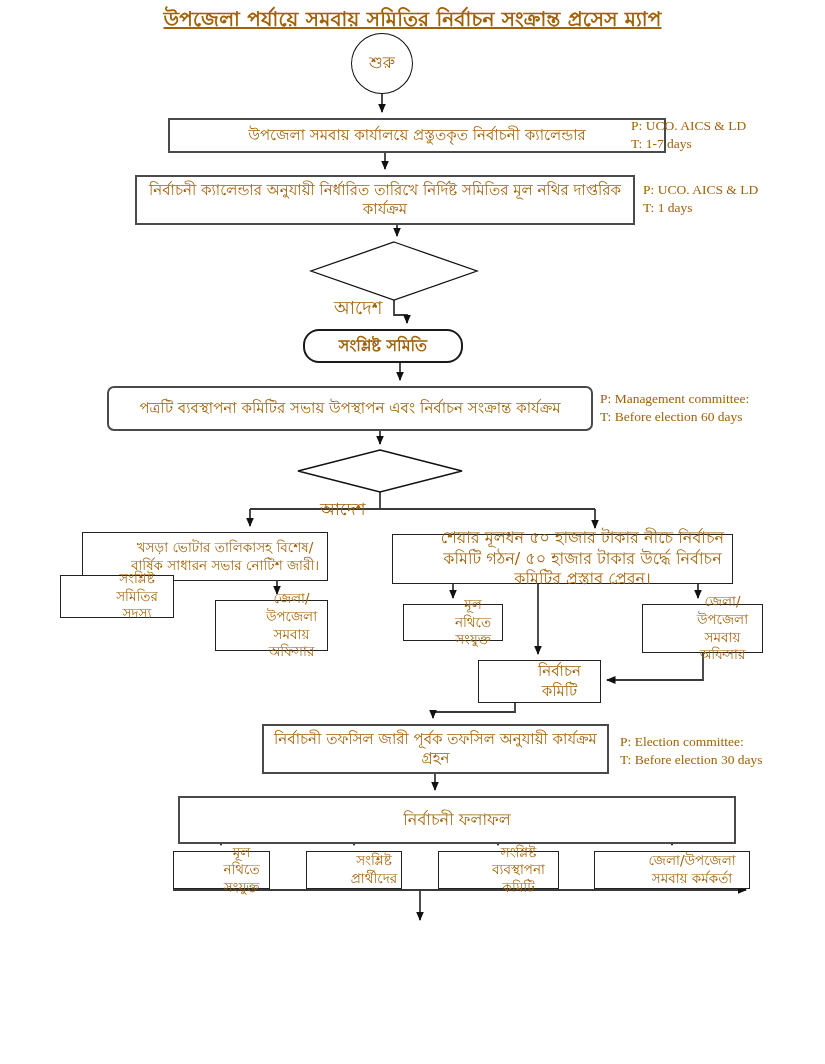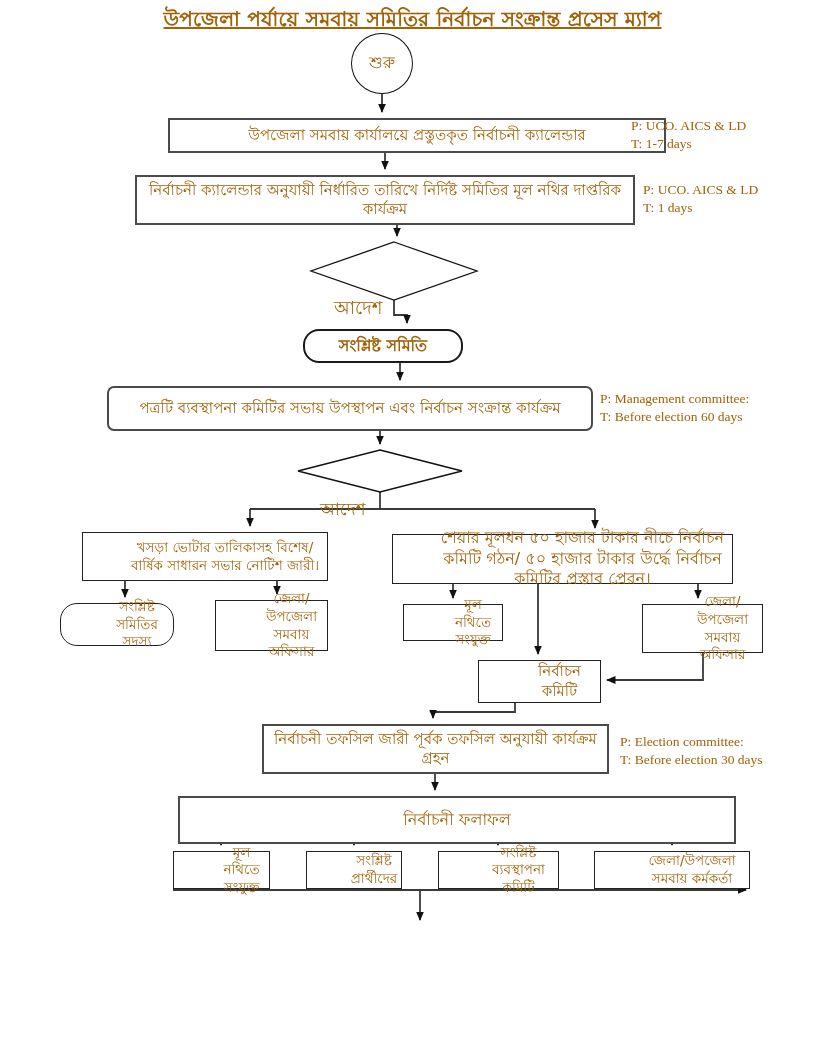--- a/index.html
+++ b/index.html
@@ -85,21 +85,21 @@
 
   <div class="abs box" style="left:107px;top:386px;width:486px;height:45px;border-radius:7px;">পত্রটি ব্যবস্থাপনা কমিটির সভায় উপস্থাপন এবং নির্বাচন সংক্রান্ত কার্যক্রম</div>
   <div class="abs note" style="left:600px;top:390px;">
     <span>P: Management committee:</span>
     <span>T: Before election 60 days</span>
   </div>
 
   <div class="abs dlabel" style="left:320px;top:460px;width:120px;font-size:17px;">আদেশ</div>
 
   <div class="abs box sm" style="left:82px;top:532px;width:246px;height:49px;">খসড়া ভোটার তালিকাসহ বিশেষ/বার্ষিক সাধারন সভার নোটিশ জারী।</div>
-  <div class="abs box sm" style="left:60px;top:603px;width:114px;height:43px;border-radius:17px;">সংশ্লিষ্ট সমিতির সদস্য</div>
+  <div class="abs box sm" style="left:60px;top:575px;width:114px;height:43px;">সংশ্লিষ্ট সমিতির সদস্য</div>
   <div class="abs box sm" style="left:215px;top:600px;width:113px;height:51px;">জেলা/উপজেলা সমবায় অফিসার</div>
 
   <div class="abs box sm" style="left:392px;top:534px;width:341px;height:50px;font-size:16px;">শেয়ার মূলধন ৫০ হাজার টাকার নীচে নির্বাচন কমিটি গঠন/ ৫০ হাজার টাকার উর্দ্ধে নির্বাচন কমিটির প্রস্তাব প্রেরন।</div>
   <div class="abs box sm" style="left:403px;top:604px;width:100px;height:37px;">মূল নথিতে সংযুক্ত</div>
   <div class="abs box sm" style="left:642px;top:604px;width:121px;height:49px;">জেলা/উপজেলা সমবায় অফিসার</div>
 
   <div class="abs box sm" style="left:478px;top:660px;width:123px;height:43px;font-size:15px;">নির্বাচন কমিটি</div>
 
   <div class="abs box" style="left:262px;top:724px;width:347px;height:50px;">নির্বাচনী তফসিল জারী পূর্বক তফসিল অনুযায়ী কার্যক্রম গ্রহন</div>
   <div class="abs note" style="left:620px;top:733px;">

